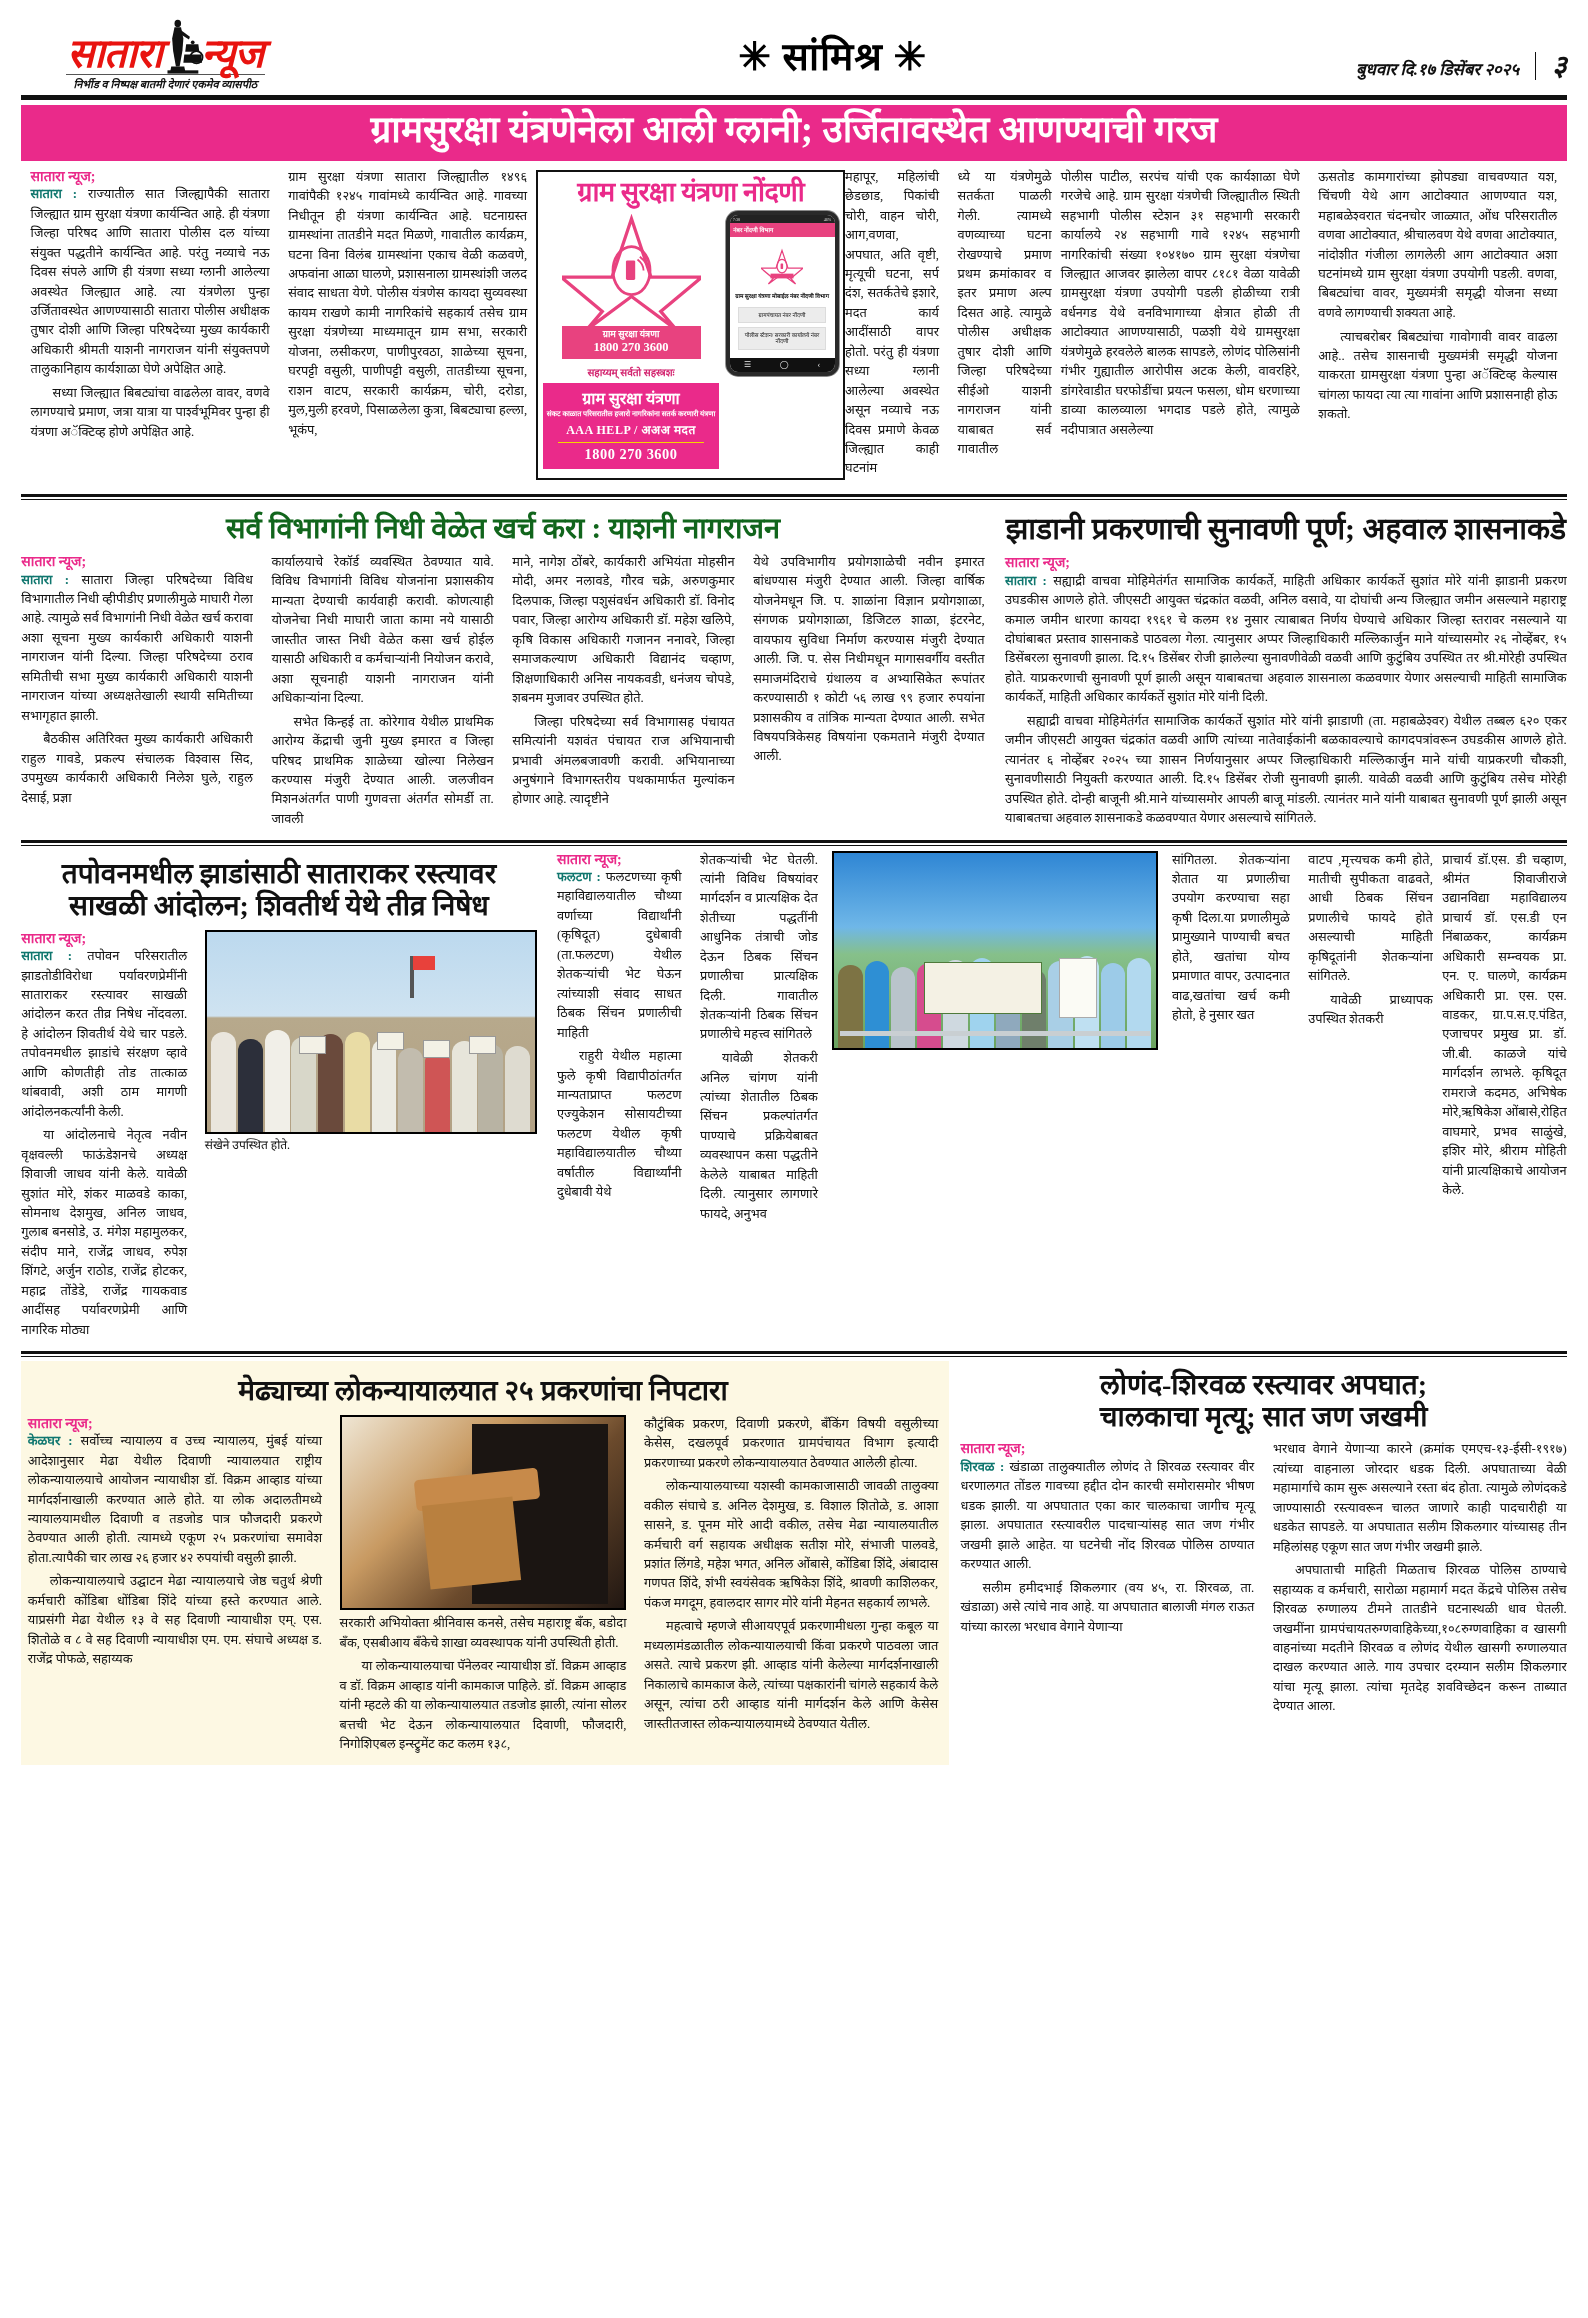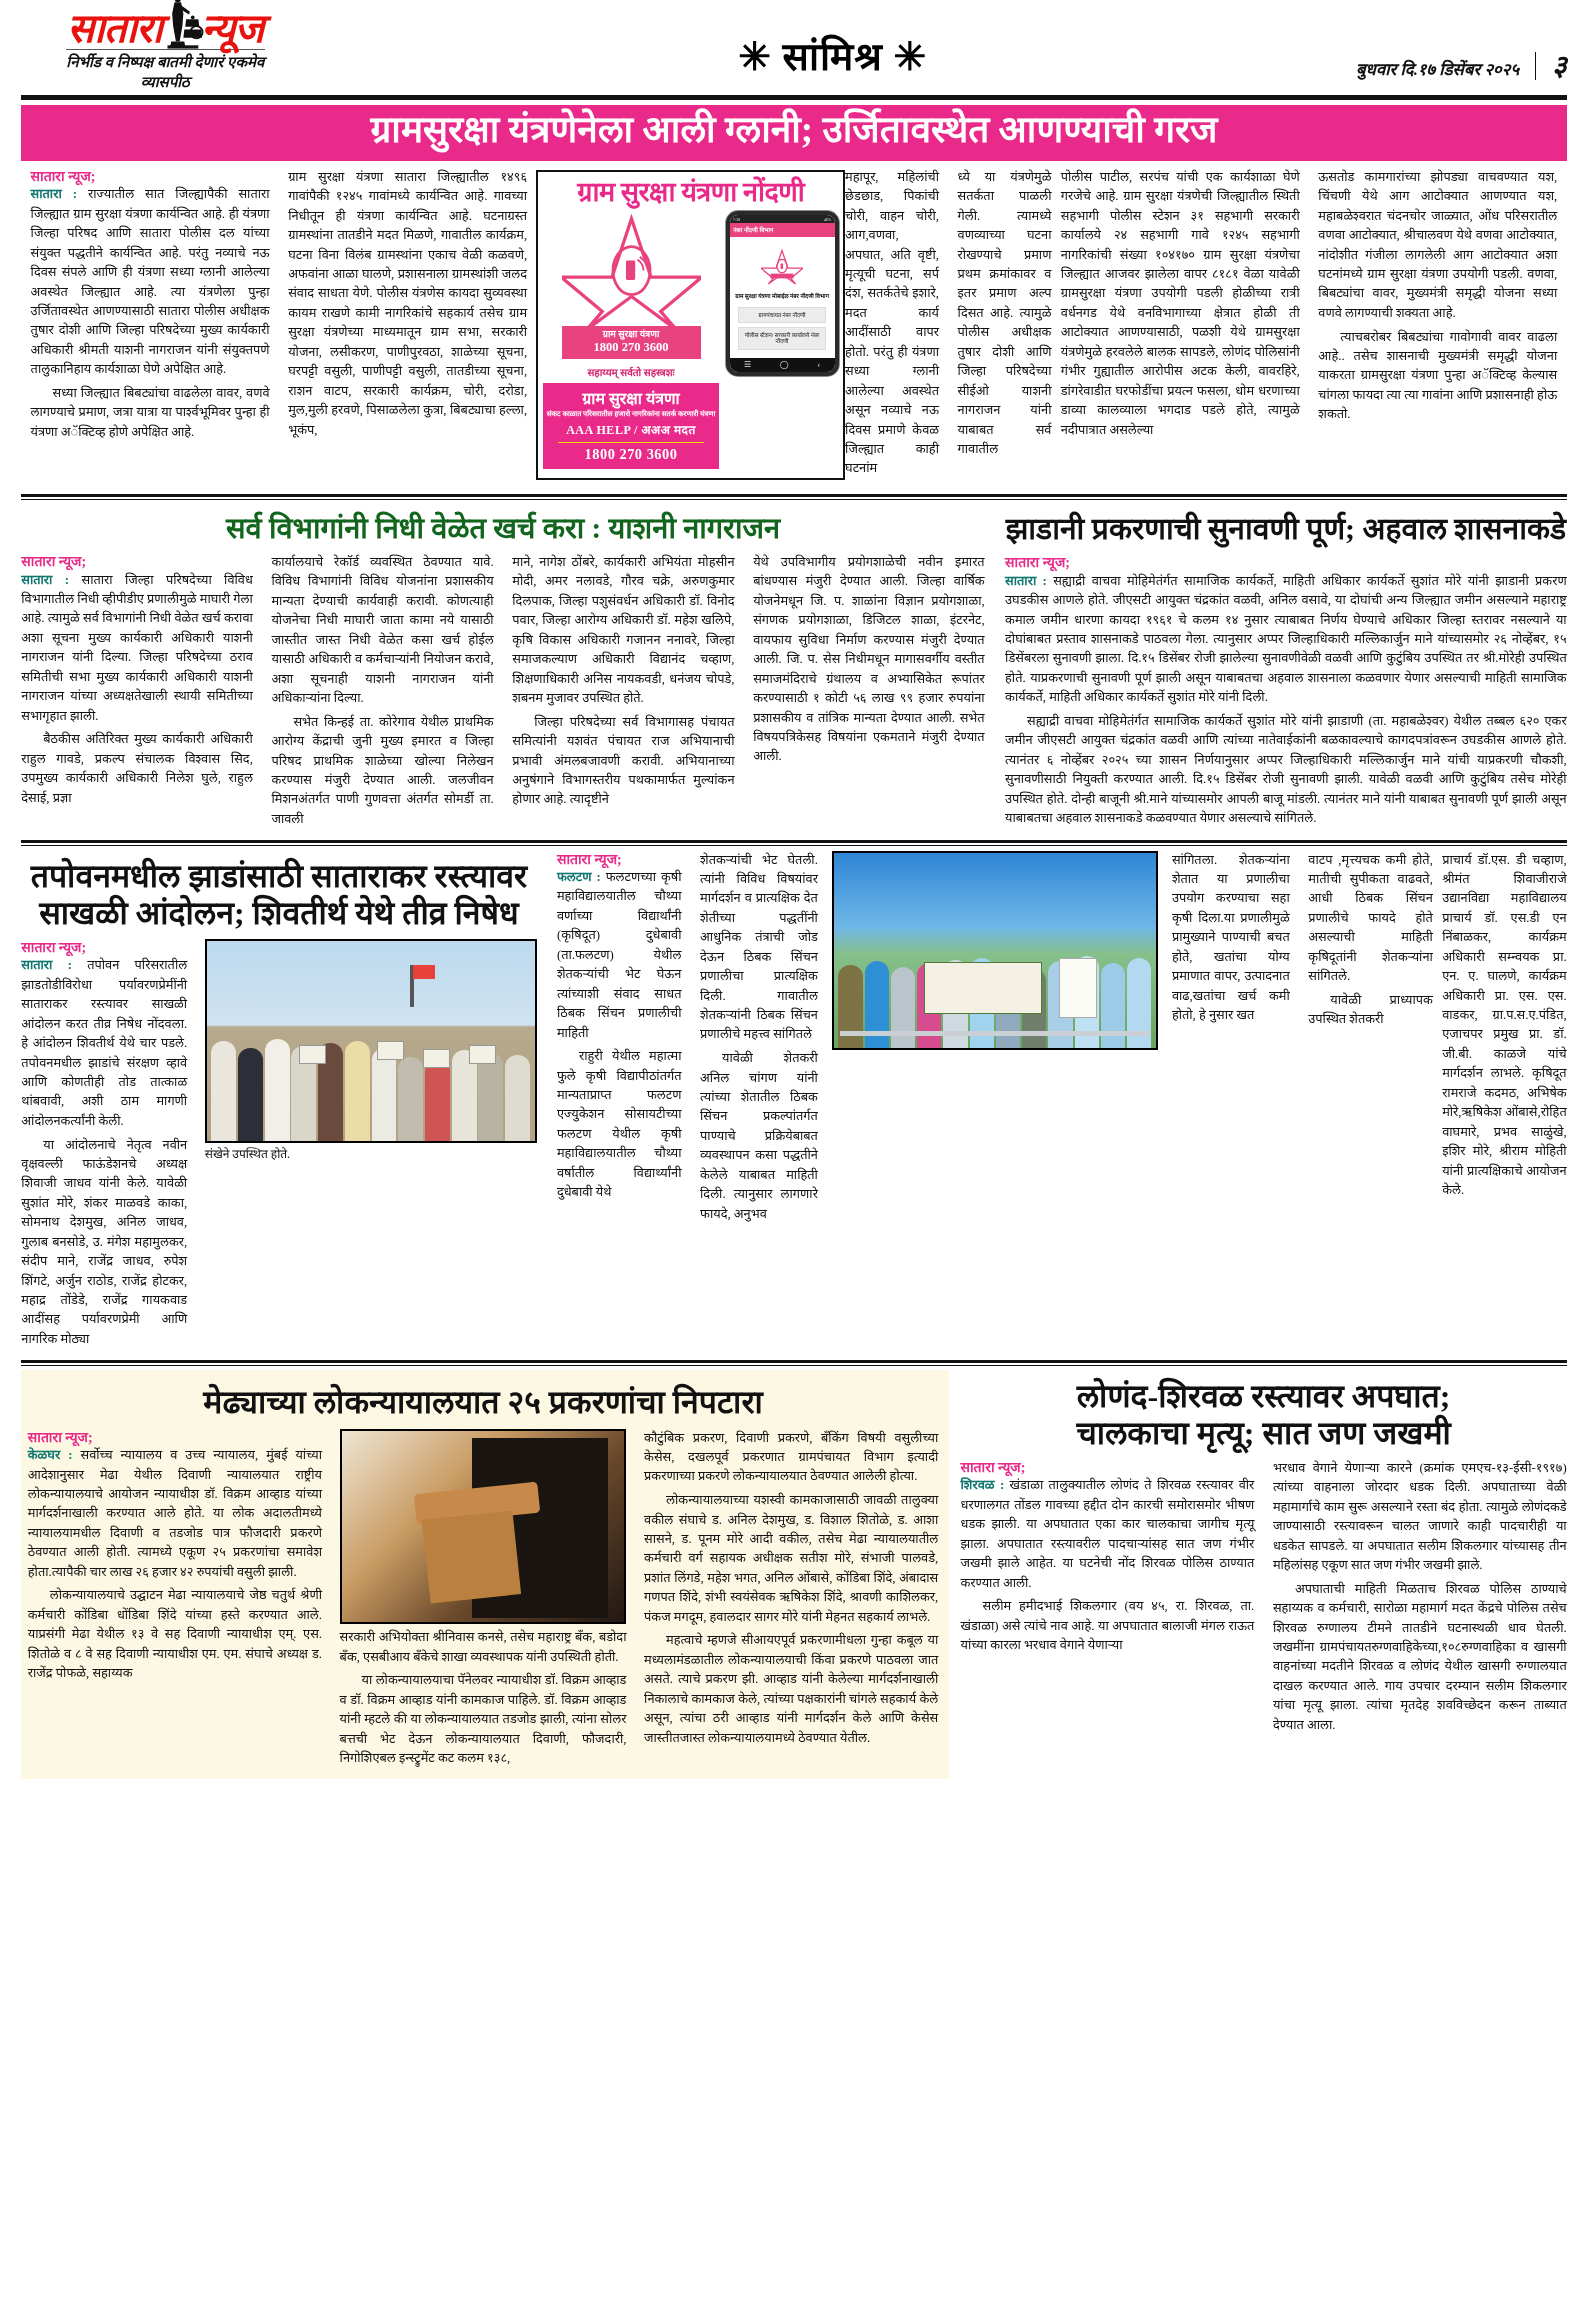--- a/index.html
+++ b/index.html
@@ -26,21 +26,21 @@
   .logo-row{display:flex;align-items:flex-end;height:55px;position:relative;}
   .logo-word{
     font-family:"Liberation Serif",serif;
     font-size:40px;font-weight:700;color:#e8130f;
     font-style:italic;letter-spacing:-0.9px;line-height:.95;
   }
   .logo-statue{
     width:45px;height:57px;margin:0 -2.8px;position:relative;top:1.9px;
   }
   .logo-tag{
-    font-size:15px;font-weight:700;color:#111;margin-top:0.9px;
+    font-size:11px;font-weight:700;color:#111;margin-top:0.9px;
     border-top:1.4px solid #555;padding-top:1.4px;width:199px;text-align:center;
     font-style:italic;
   }
   .masthead-center{
     flex:1;text-align:center;padding-bottom:10.2px;
   }
   .masthead-title{
     font-size:39px;font-weight:700;letter-spacing:0.9px;color:#000;
   }
   .masthead-right{
@@ -64,21 +64,21 @@
   }
   .banner h1{
     margin:0;font-size:37px;font-weight:700;letter-spacing:0px;line-height:1.1;
   }
 
   
   h2.hl{margin:7.4px 0 7.4px;font-weight:700;line-height:1.15;text-align:center;}
   .hl-green{color:#11651c;font-size:29px;}
   .hl-black{color:#111;font-size:30px;}
   .hl-pink{color:#ea2a8a;font-size:30px;}
-  .hl-lg{font-size:32px;}
+  .hl-lg{font-size:28px;}
 
   
   .cols{display:flex;gap:0;}
   .col{
     padding:0 9.3px;box-sizing:border-box;
     font-size:12.8px;line-height:1.52;
     text-align:justify;text-justify:inter-word;
     hyphens:none;
   }
   .col + .col{border-left:0;}

